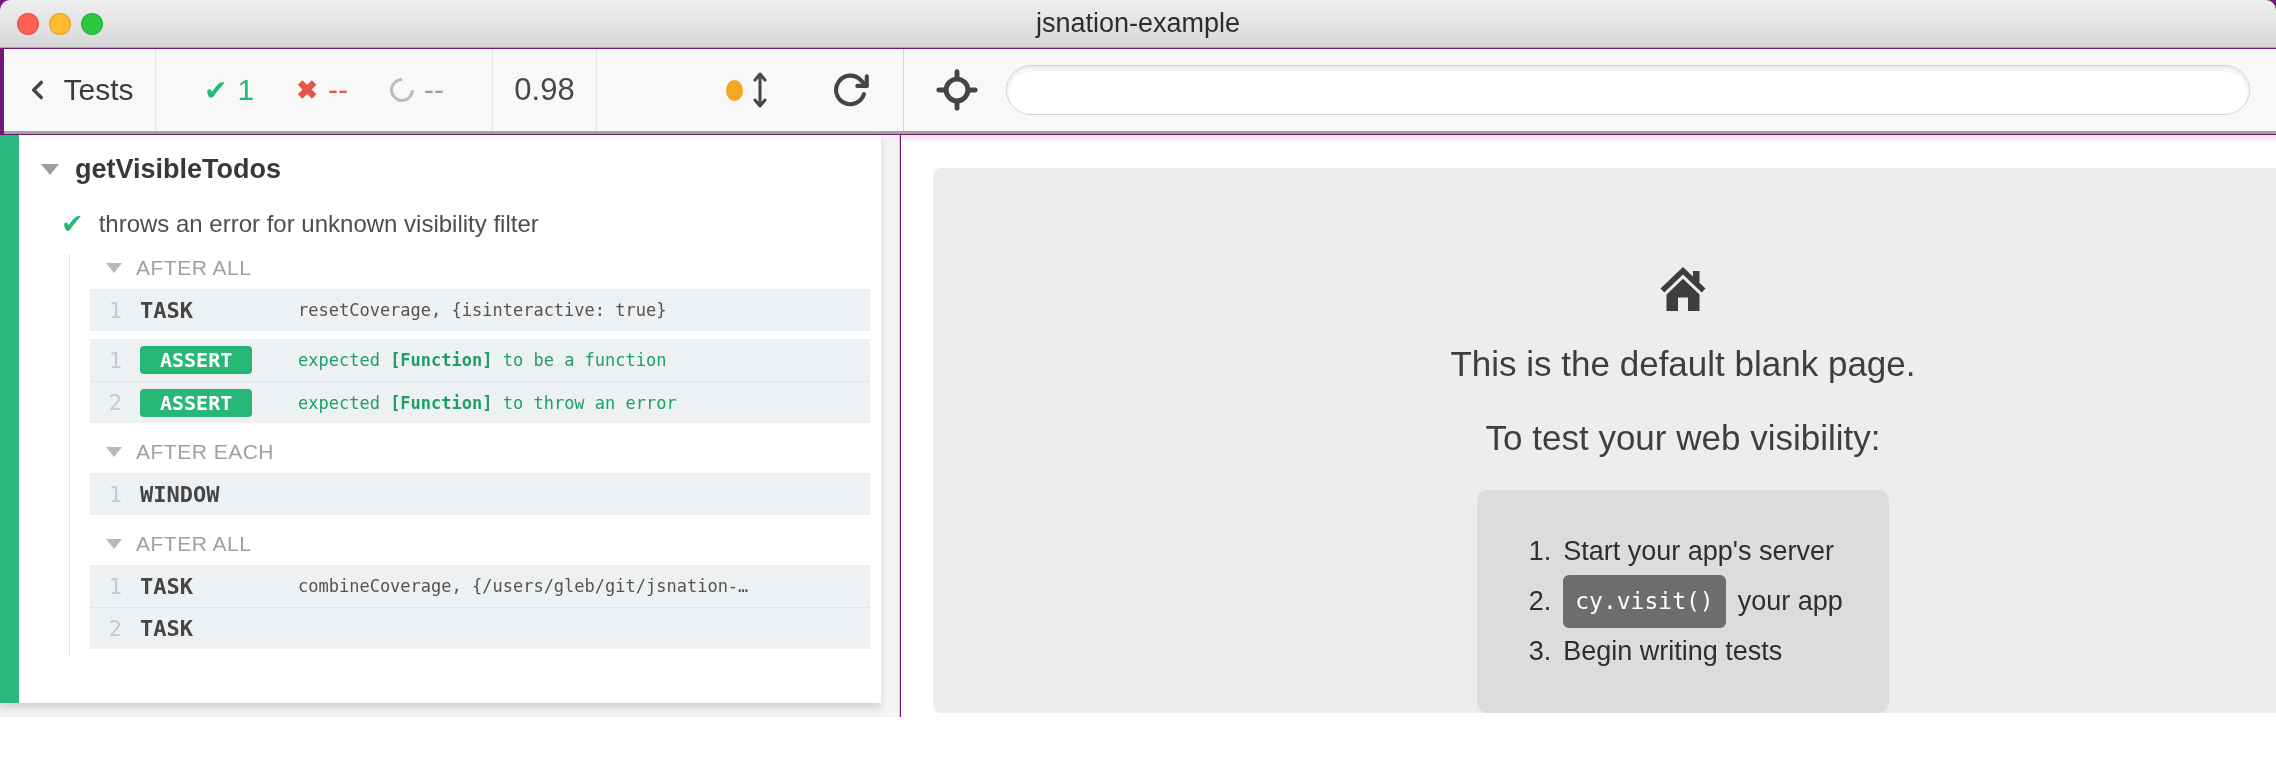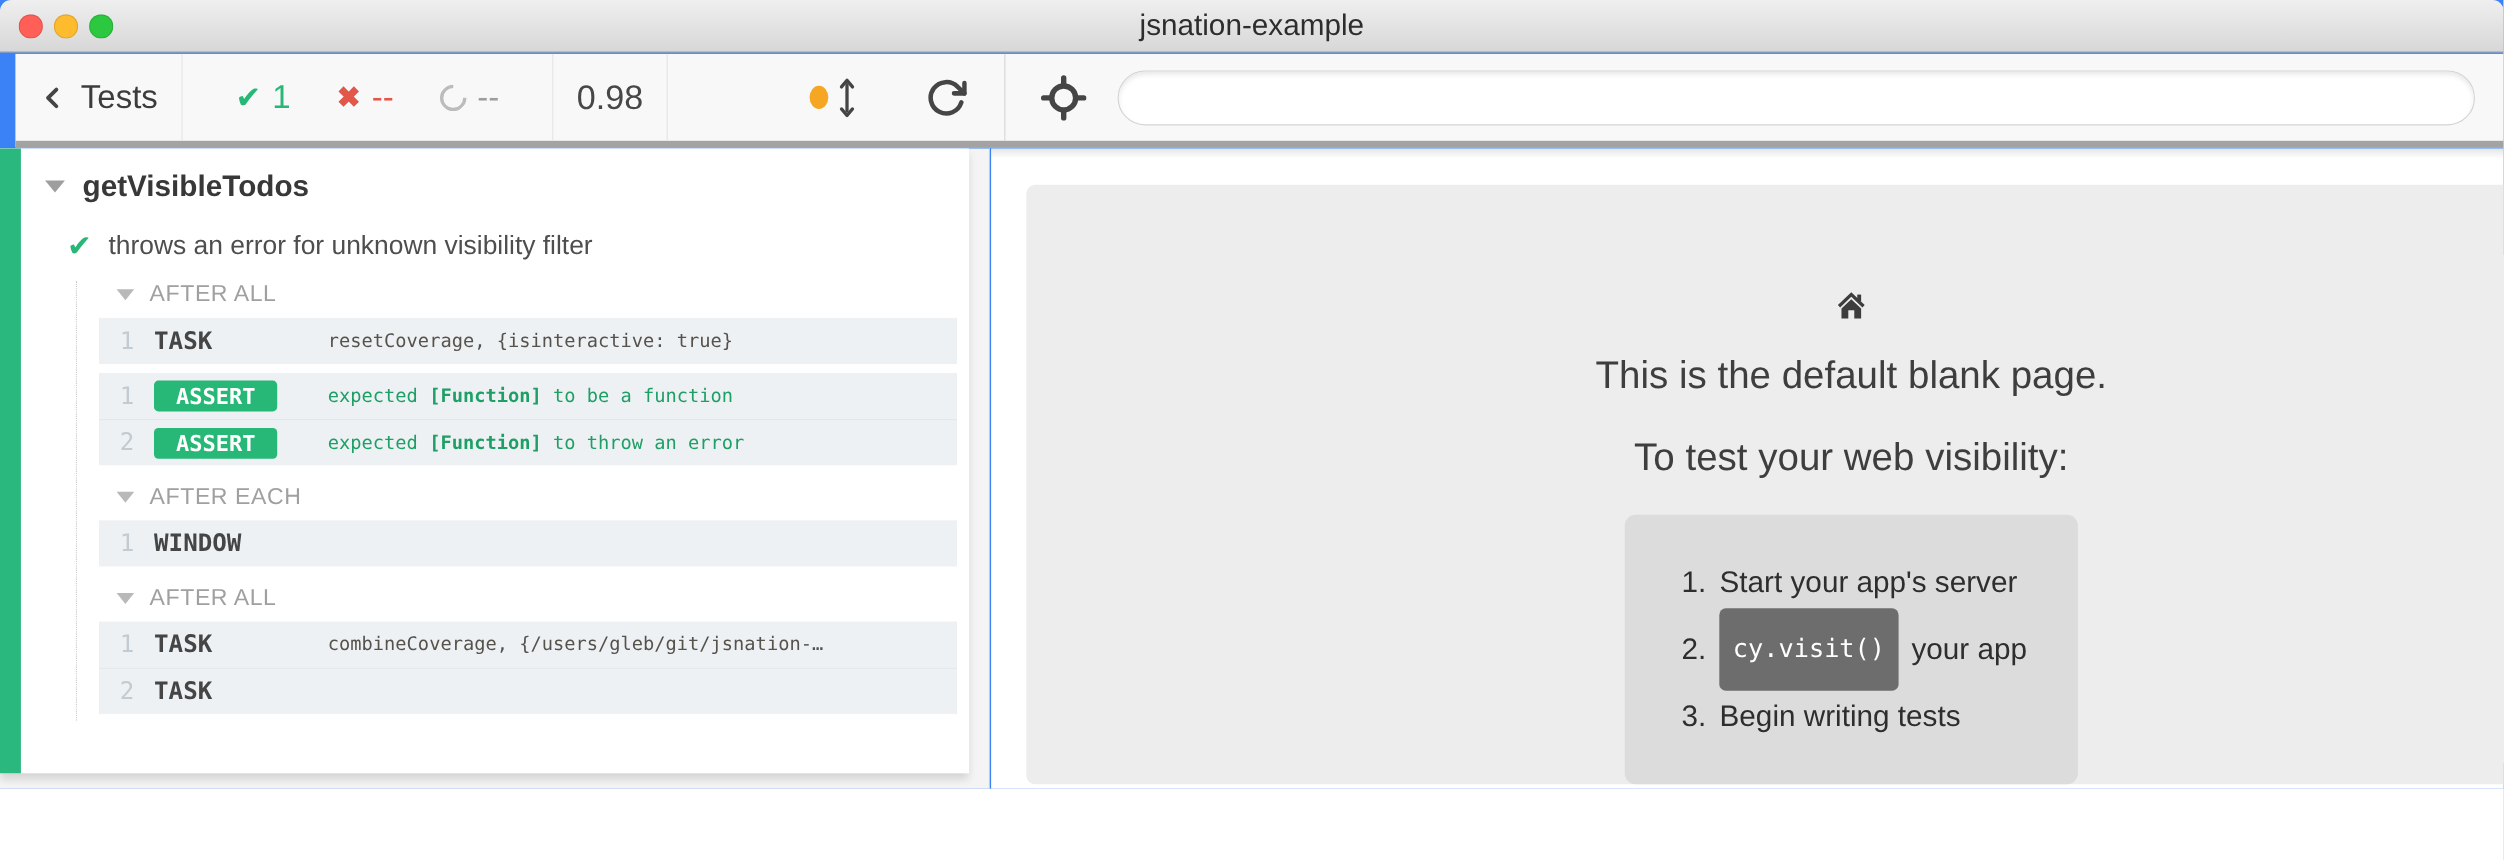--- a/index.html
+++ b/index.html
@@ -1,31 +1,31 @@
 <!DOCTYPE html>
 <html><head>
 <meta charset="utf-8">
 <style>
   * { box-sizing: border-box; margin: 0; padding: 0; }
   html,body { width:2276px; height:782px; overflow:hidden; background:#fff;
               font-family:"Liberation Sans", sans-serif; }
-  .window { position:relative; width:2276px; height:717px; background:#3b82f6; }
+  .window { position:relative; width:2276px; height:717px; background:#701a75; }
 
   
   .titlebar { position:absolute; top:0; left:0; right:0; height:48px;
     background:linear-gradient(#efefef,#d7d7d7); border-bottom:1px solid #ababab;
     display:flex; align-items:center; justify-content:center; border-radius:10px 10px 0 0; }
   .traffic { position:absolute; left:17px; top:13px; display:flex; gap:10px; }
   .light { width:22px; height:22px; border-radius:50%; border:1px solid rgba(0,0,0,0.12); }
   .light.red { background:#ff5f57; } .light.yellow { background:#febb2e; } .light.green { background:#2bc840; }
   .win-title { font-size:27px; color:#2d2d2d; }
 
   
-  .toolbar { position:absolute; top:49px; left:14px; right:0; height:85px; background:#f8f8f8;
-    border-bottom:6px solid #a3a3a3; display:flex; }
+  .toolbar { position:absolute; top:49px; left:4px; right:0; height:85px; background:#f8f8f8;
+    border-bottom:3px solid #a3a3a3; display:flex; }
   .tb-left { width:900px; display:flex; border-right:1px solid #d4d4d4; }
   .tb-sec { display:flex; align-items:center; justify-content:center; border-right:1px solid #e4e4e4; height:100%; }
   .tests-btn { width:152px; gap:12px; cursor:pointer; }
   .tests-label { font-size:30px; color:#3c3c3c; }
   .stats { width:337px; gap:42px; }
   .stat { display:flex; align-items:center; gap:10px; font-size:30px; }
   .glyph-pass { color:#27b877; font-size:28px; }
   .num-pass { color:#27b877; }
   .glyph-fail { color:#e2574a; font-size:26px; font-weight:bold; }
   .num-fail { color:#e2574a; }
@@ -81,21 +81,21 @@
     background:linear-gradient(rgba(0,0,0,0.10), rgba(0,0,0,0)); }
   .aut { position:absolute; left:32px; top:33px; width:1500px; bottom:4px; background:#ededed;
     border-radius:8px; display:flex; flex-direction:column; align-items:center; padding-top:96px; }
   .home-icon { width:84px; height:80px; }
   .blank-heading { margin-top:32px; font-size:35px; font-weight:300; color:#3e3e3e; }
   .blank-sub { margin-top:34px; font-size:35px; font-weight:300; color:#3e3e3e; }
   .steps-box { margin-top:32px; background:#dcdcdc; border-radius:10px; padding:38px 46px 38px 36px; }
   .step { display:flex; align-items:center; font-size:27px; color:#2e2e2e; line-height:47px; }
   .step-num { width:38px; text-align:right; margin-right:12px; }
   .code-chip { background:#6d6d6d; color:#fff; font-family:"DejaVu Sans Mono",monospace;
-    font-size:23px; padding:14px 12px; border-radius:6px; margin-right:12px; }
+    font-size:23px; padding:3px 12px; border-radius:6px; margin-right:12px; }
 
   .icon-stroke { stroke:#454545; fill:none; stroke-linecap:round; stroke-linejoin:round; }
 </style>
 </head>
 <body>
 
 <div class="window">
 
   <div class="titlebar">
     <div class="traffic">

